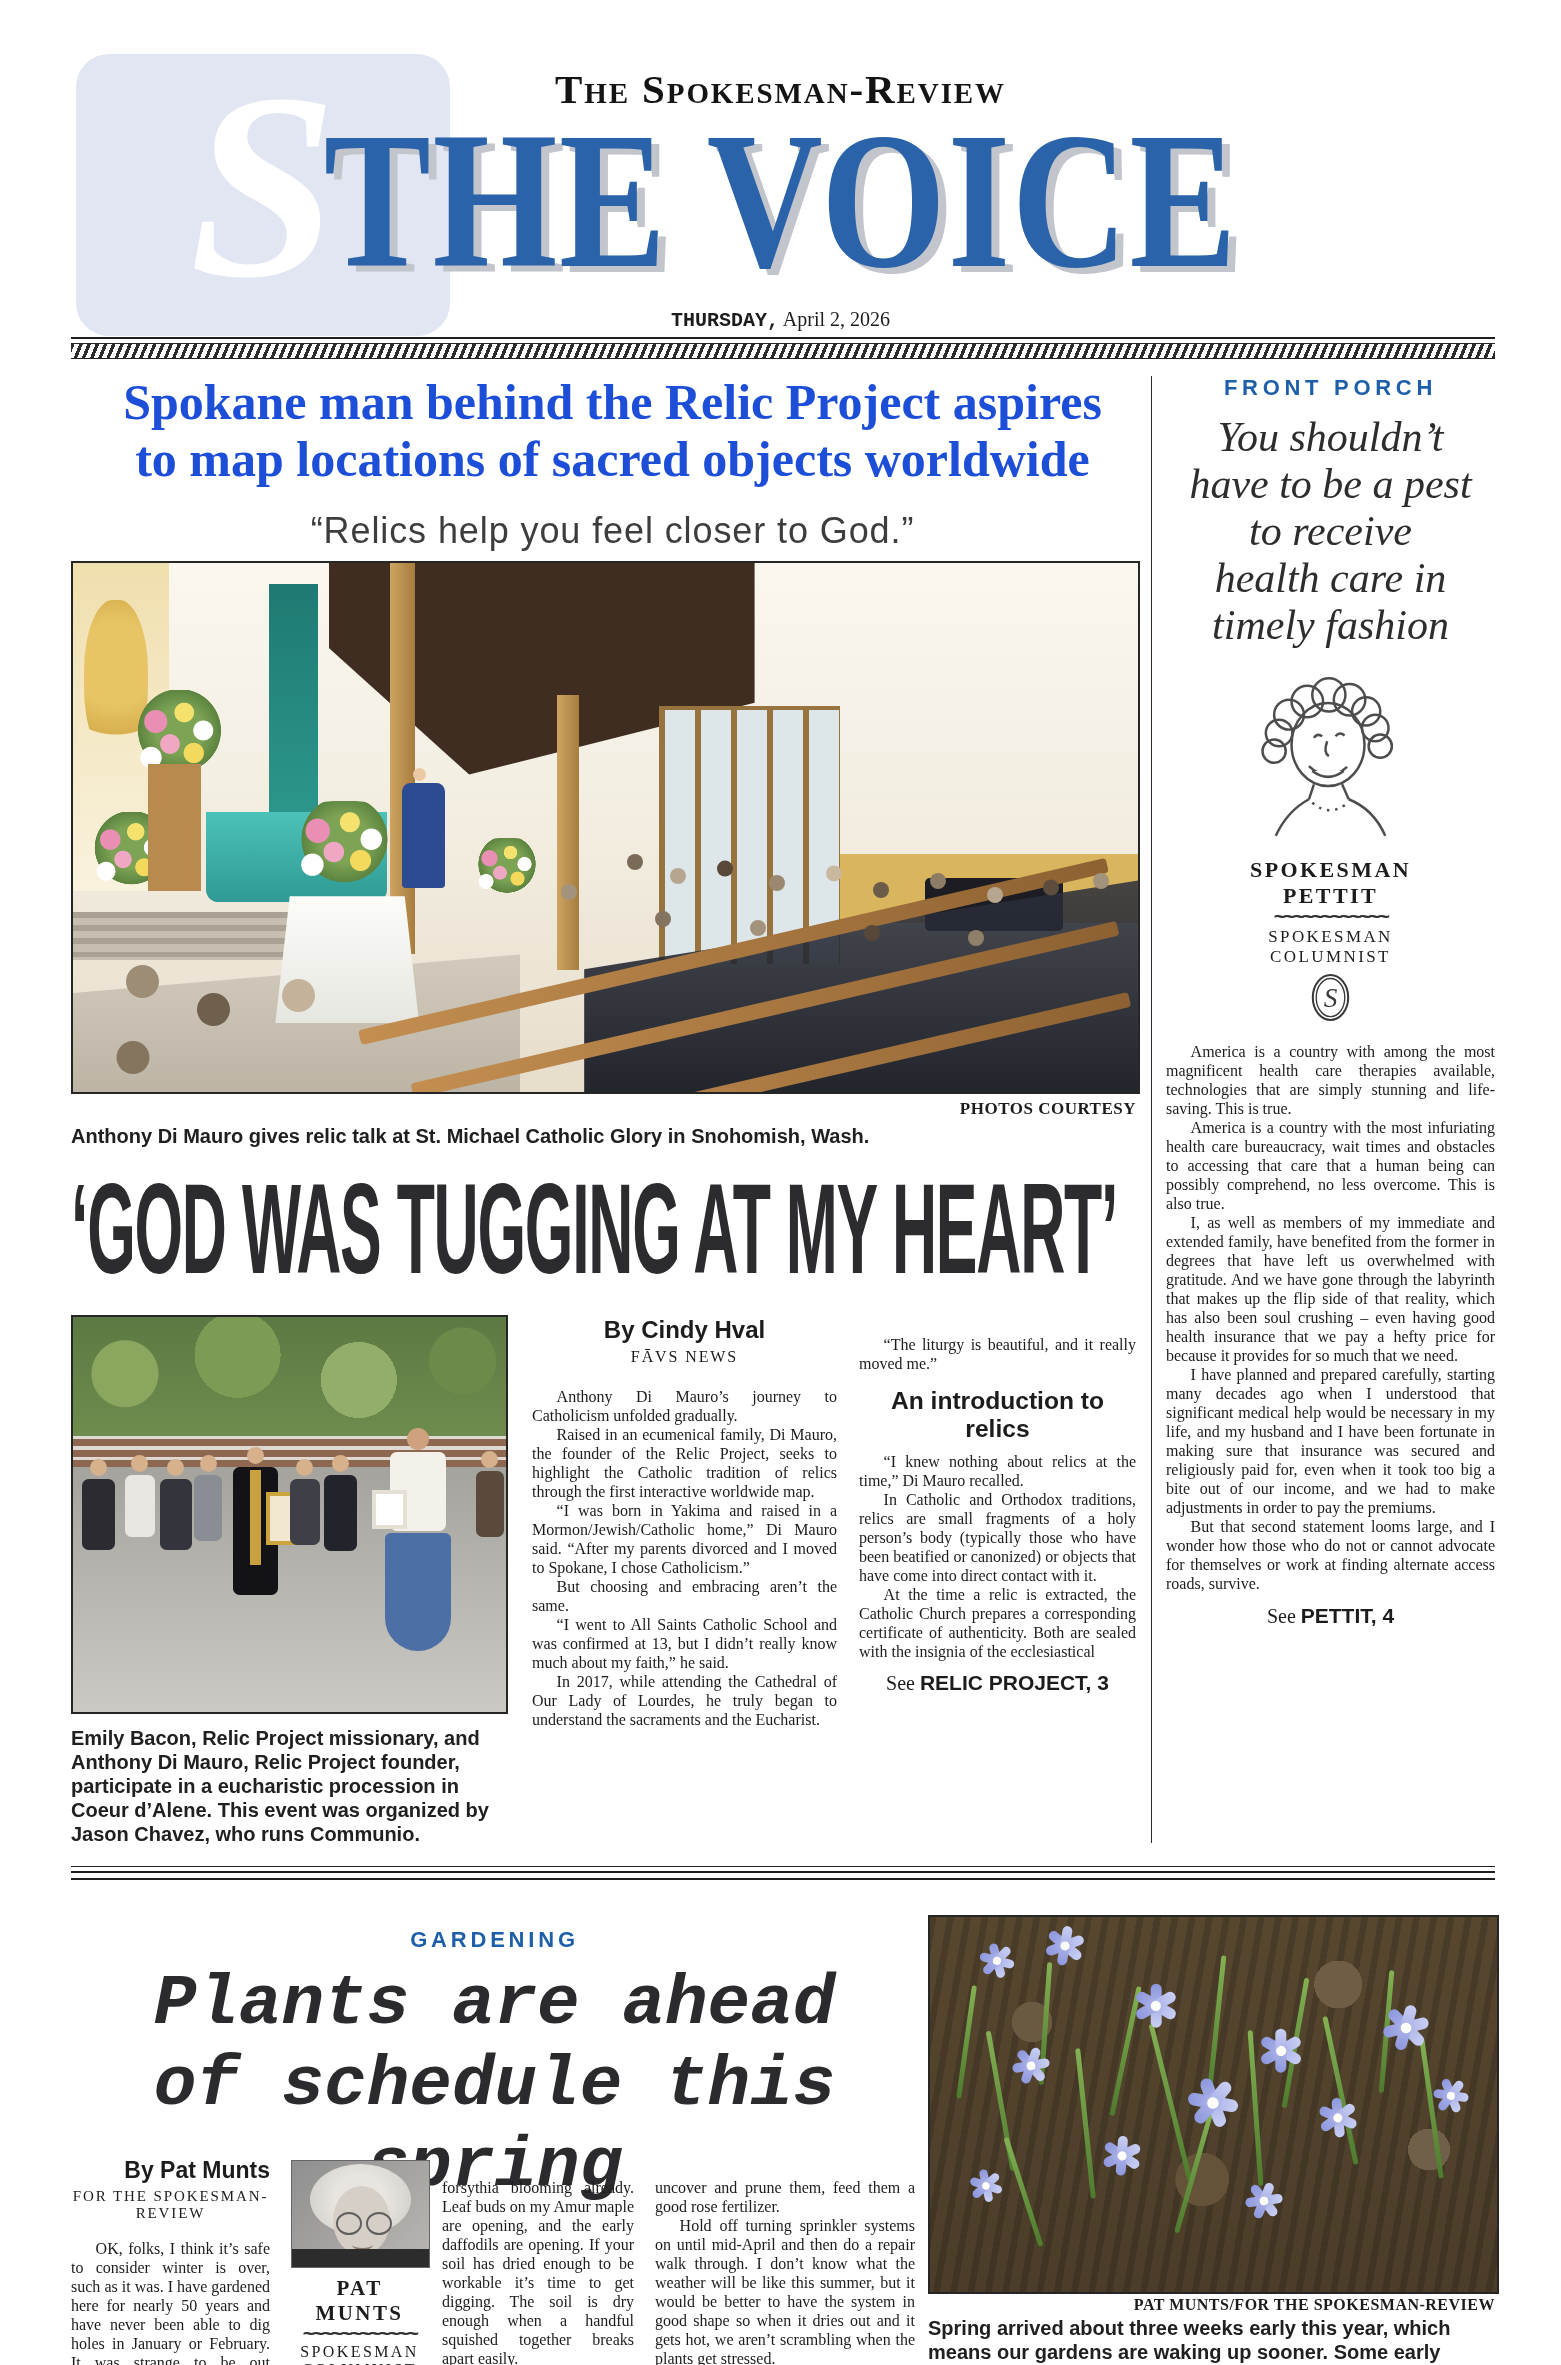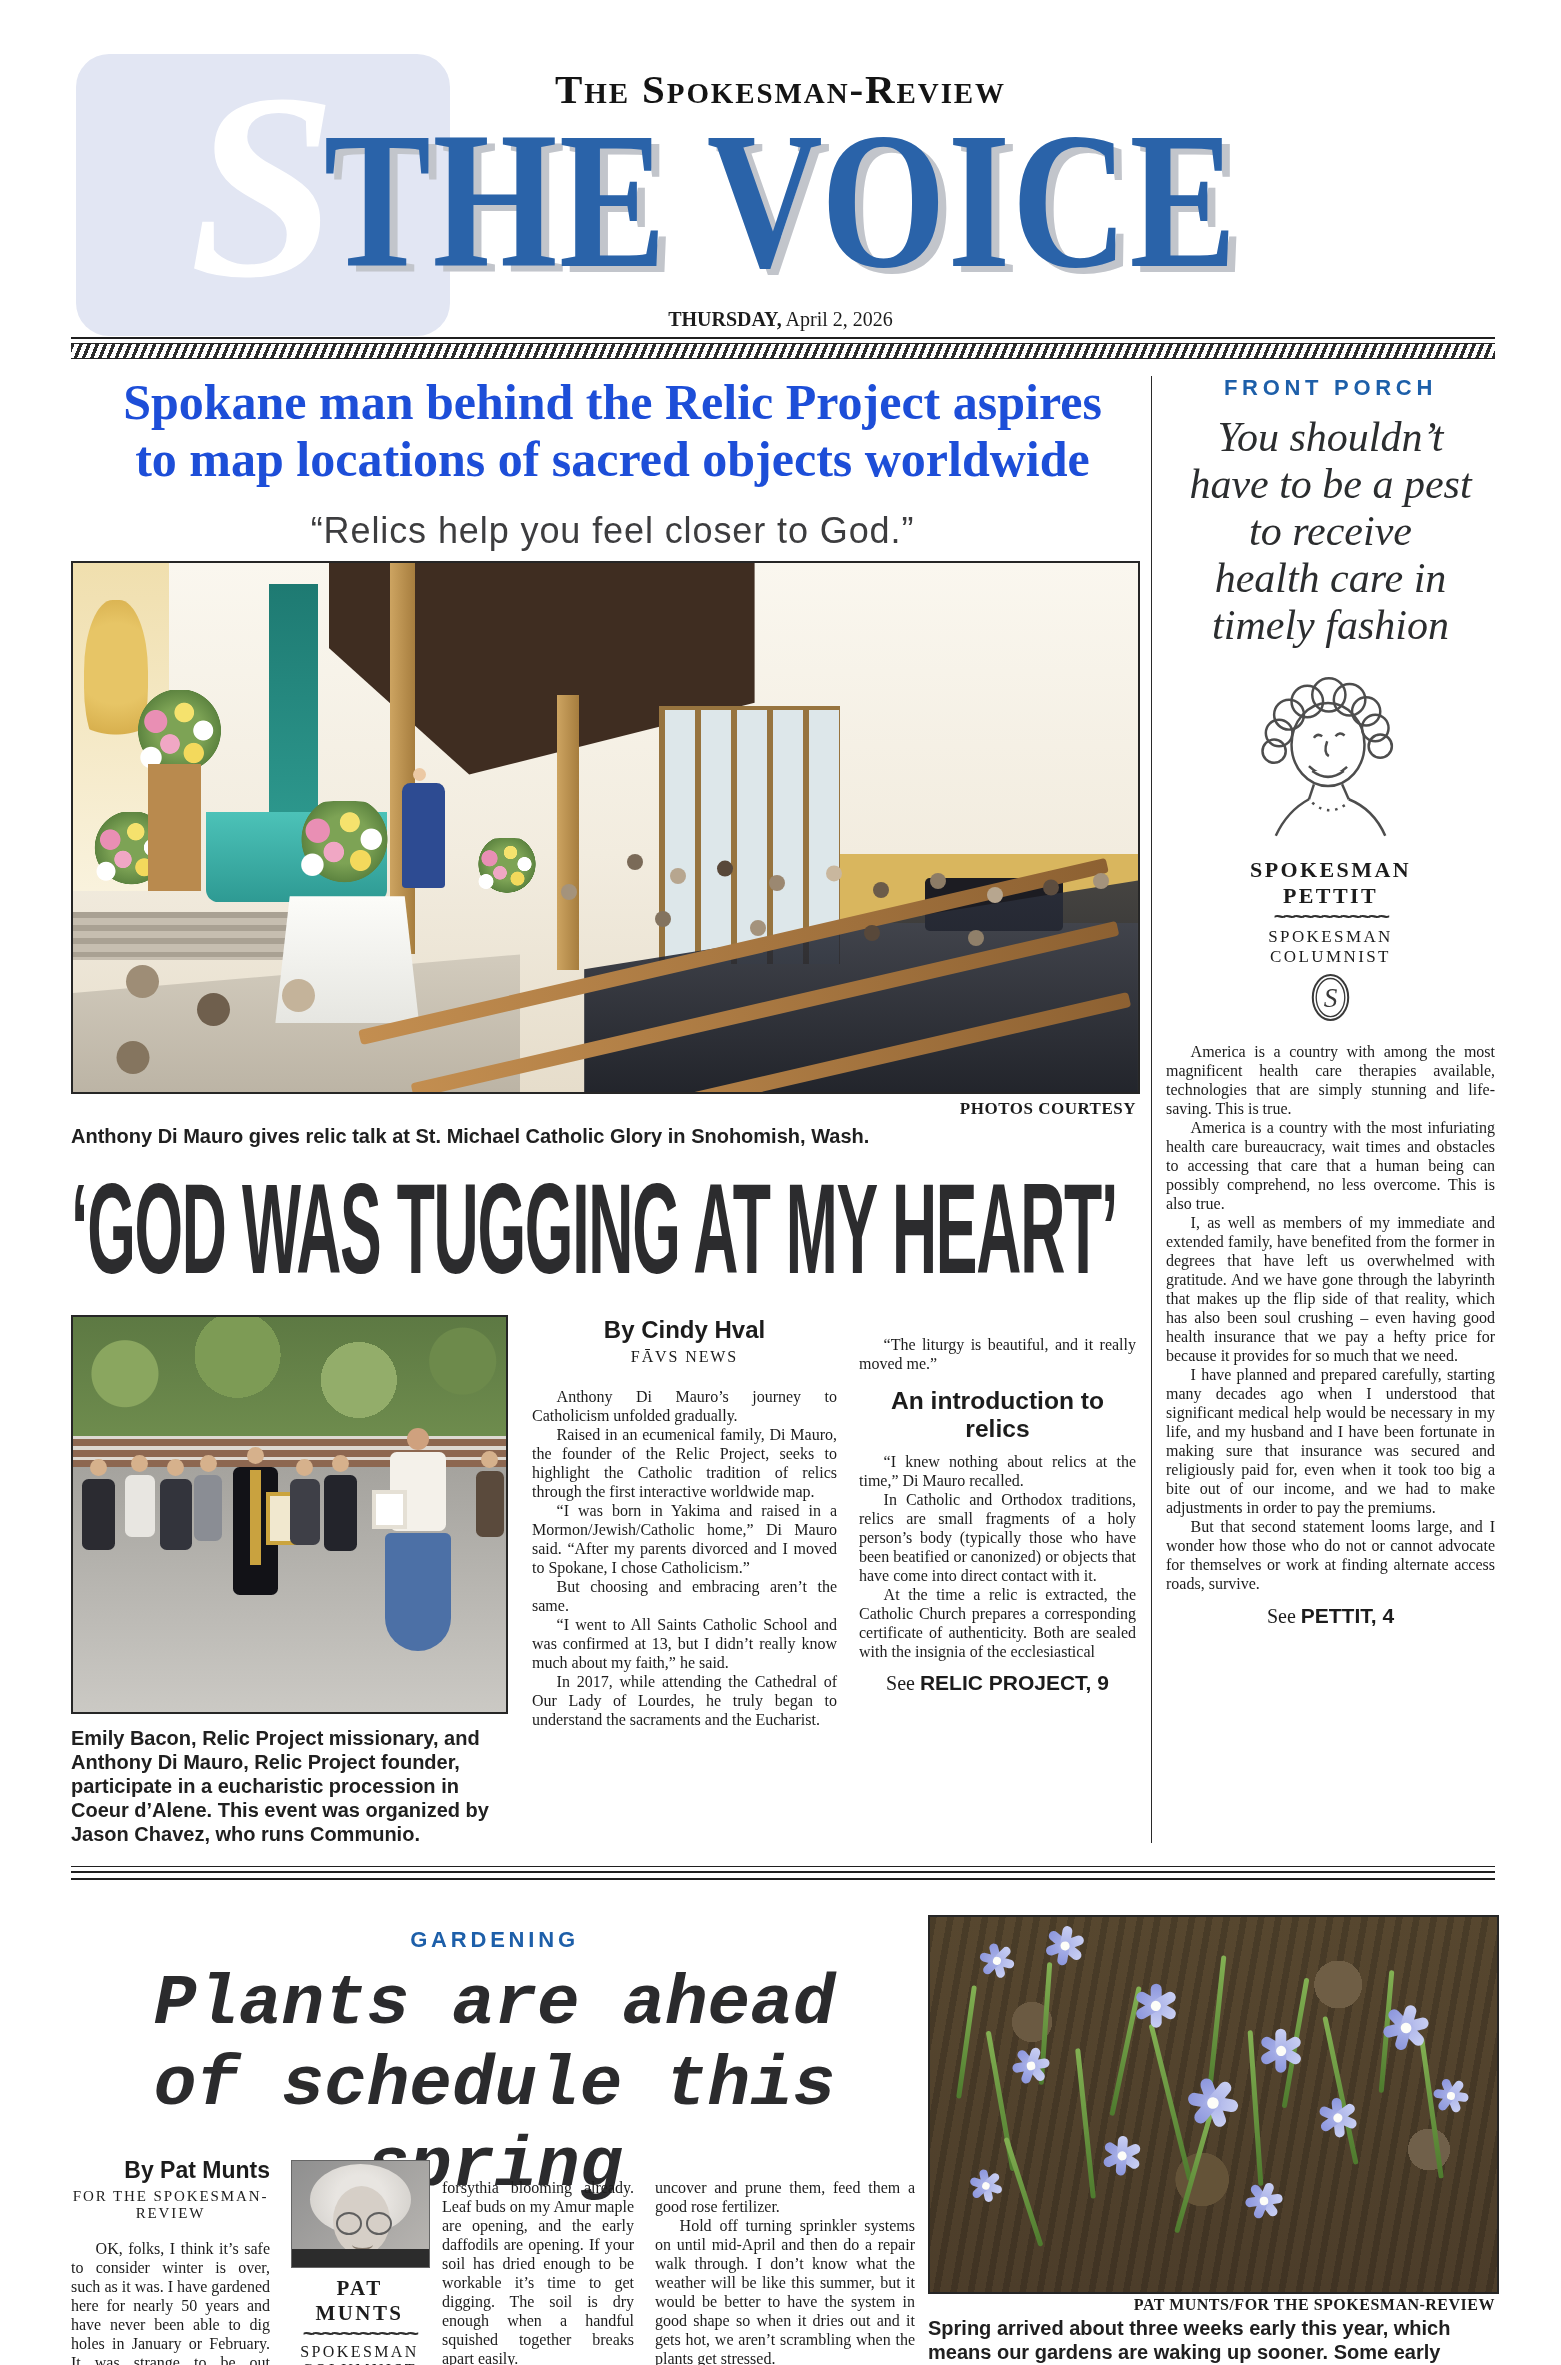--- a/index.html
+++ b/index.html
@@ -14,21 +14,21 @@
   .s-mark{left:76px;top:54px;width:374px;height:282px;border-radius:33px;
           background:#e2e6f3;display:flex;align-items:center;justify-content:center;}
   .s-mark span{font:italic 700 265px "Liberation Serif",serif;color:#ffffff;margin-top:-19px;}
   .paper-name{left:0;right:0;top:65px;text-align:center;font:700 41px "Liberation Serif",serif;
               font-variant:small-caps;letter-spacing:1.9px;color:#141414;}
   .voice-wrap{left:0;right:0;top:108px;text-align:center;}
   .voice{display:inline-block;font:700 189px/180px "Liberation Serif",serif;letter-spacing:1.9px;
          color:#2a63a9;transform:scale(.85,1.03);transform-origin:center top;
          text-shadow:9.5px 6.6px 0 #c2c5cb;white-space:nowrap;}
   .dateline{left:0;right:0;top:308px;text-align:center;font-size:20px;}
-  .dateline b{font-family:Liberation Serif, serif;font-weight:800;}
+  .dateline b{font-family:Liberation Mono, monospace;font-weight:800;}
   .m-rule{left:71px;width:1424px;top:337px;height:2.4px;background:#1f1f1f;}
   .m-hatch{left:71px;width:1424px;top:343px;height:14px;border-top:1.4px solid #222;border-bottom:1.4px solid #222;
            background:repeating-linear-gradient(112deg,#2c2c2c 0 3.3px,#ffffff 3.3px 7.6px);}
 
   
   .relic-hl{font:700 50px/57px "Liberation Serif",serif;color:#1d4ed8;}
   .pull-quote{margin-top:22px;font:300 36px "Liberation Sans",sans-serif;color:#3d3d3f;letter-spacing:0.9px;}
   .attrib{margin-top:13.2px;font:700 22px "Liberation Sans",sans-serif;color:#141414;}
 
   .fp-label{font:800 22px "Liberation Sans",sans-serif;color:#1d5fa9;letter-spacing:4.7px;}
@@ -332,21 +332,21 @@
 <div class="abs" style="left:859px;top:1316px;width:277px;">
   <div class="body-text" style="margin-top:19px;">
     <p>“The liturgy is beautiful, and it really moved me.”</p>
   </div>
   <div class="subhead">An introduction to relics</div>
   <div class="body-text">
       <p>“I knew nothing about relics at the time,” Di Mauro recalled.</p>
       <p>In Catholic and Orthodox traditions, relics are small fragments of a holy person’s body (typically those who have been beatified or canonized) or objects that have come into direct contact with it.</p>
       <p>At the time a relic is extracted, the Catholic Church prepares a corresponding certificate of authenticity. Both are sealed with the insignia of the ecclesiastical</p>
     </div>
-  <div class="see"><span>See </span><b>RELIC PROJECT, 9</b></div>
+  <div class="see"><span>See </span><b>RELIC PROJECT, 3</b></div>
 </div>
 
 <div class="abs dbl2" style="left:71px;top:1866px;width:1424px;"></div>
 <div class="abs dbl" style="left:71px;top:1871px;width:1424px;"></div>
 
 <div class="abs ctr" style="left:71px;top:1927px;width:847px;">
   <div class="gard-label">GARDENING</div>
   <div class="gard-hl pre" style="margin-top:11.4px;font-family:Liberation Mono, monospace;">Plants are ahead
 of schedule this spring</div>
 </div>

